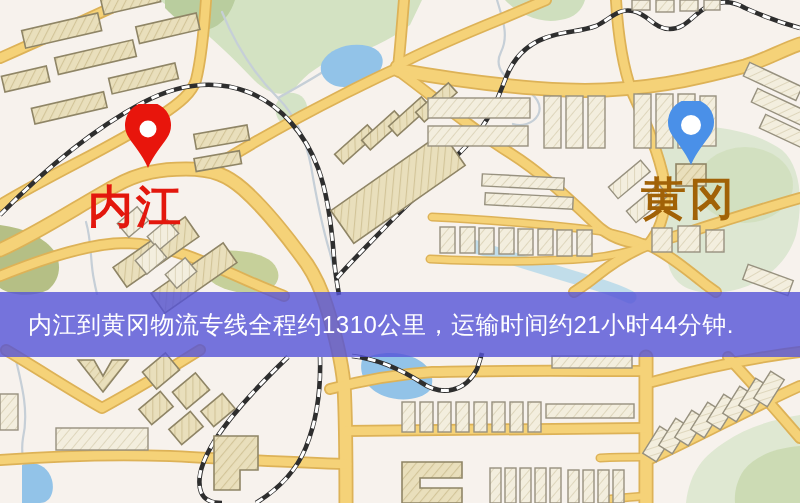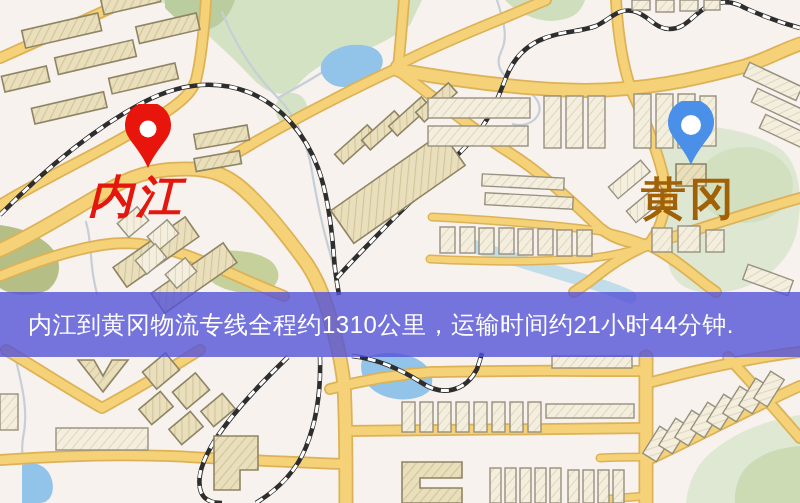--- a/index.html
+++ b/index.html
@@ -20,21 +20,21 @@
   .rail-dash{fill:none;stroke:#ffffff;stroke-width:3;stroke-dasharray:8 8;stroke-linecap:butt;}
 
   .stream{fill:none;stroke:#c6cfd7;stroke-width:2.2;stroke-linecap:round;}
   .river{fill:none;stroke:#b7d9e9;stroke-width:13;stroke-linecap:round;opacity:.85;}
 
   .bh{fill:url(#hb);stroke:#8f8566;stroke-width:1.6;}
   .bl{fill:url(#hl);stroke:#97917f;stroke-width:1.4;}
 
   .place-label{position:absolute;font-size:45px;font-weight:600;line-height:1;
                letter-spacing:3px;white-space:nowrap;}
-  #origin-label{left:88px;top:174px;color:#e3170d;font-style:italic;}
+  #origin-label{left:88px;top:184px;color:#e3170d;}
   #destination-label{left:641px;top:176px;color:#a16207;}
 
   .pin{position:absolute;width:56px;height:66px;}
   #origin-pin{left:120px;top:104px;}
   #destination-pin{left:663px;top:101px;}
 
   #banner{position:absolute;left:0;top:292px;width:800px;height:65px;
           background:rgba(84,83,215,0.80);display:flex;align-items:center;}
   #banner span{color:#ffffff;font-size:24px;letter-spacing:0.5px;
                padding-left:28px;white-space:nowrap;}

